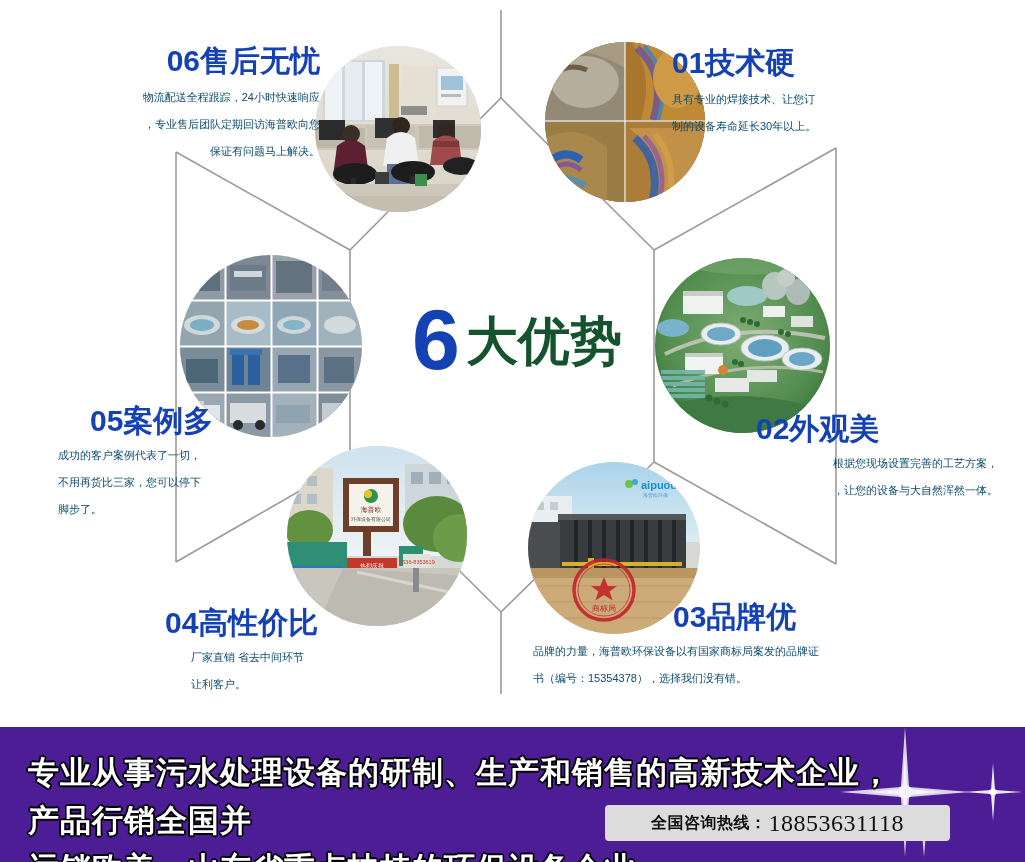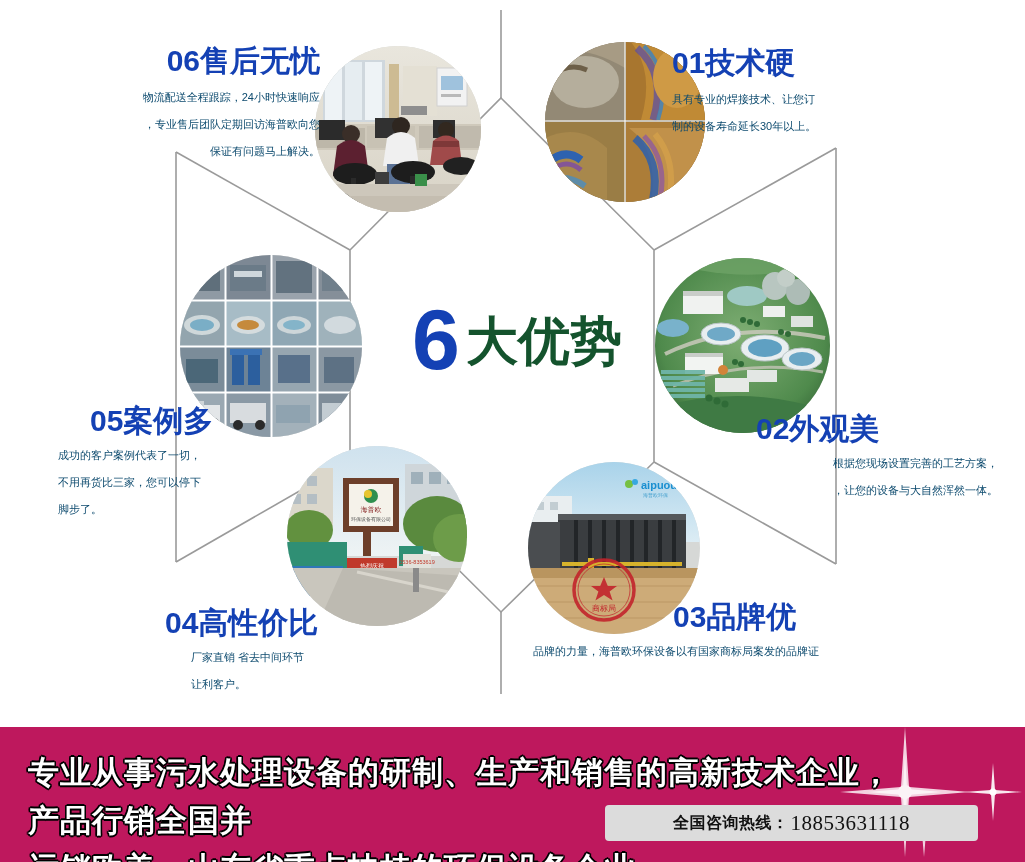--- a/index.html
+++ b/index.html
@@ -48,45 +48,45 @@
   }
   .feat .bd{
     color:#0c4a6e;font-size:11px;line-height:27px;
   }
   .right-align{text-align:right;}
   .left-align{text-align:left;}
 
   
   #banner{
     position:absolute;left:0;top:727px;width:1025px;height:135px;
-    background:#be185d;
+    background:#4c1d95;
     overflow:hidden;
   }
   #banner .btxt{
     position:absolute;left:28px;top:22px;width:880px;
     color:#ffffff;font-weight:bold;font-size:31px;line-height:48px;
     letter-spacing:1px;
     text-shadow:
       -1.4px -1.4px 0 #000, 1.4px -1.4px 0 #000,
       -1.4px  1.4px 0 #000, 1.4px  1.4px 0 #000,
        0 -1.6px 0 #000, 0 1.6px 0 #000,
       -1.6px 0 0 #000, 1.6px 0 0 #000;
   }
   .hotline-box{
-    position:absolute;left:605px;top:805px;width:373px;height:36px;
+    position:absolute;left:605px;top:805px;width:345px;height:36px;
     background:#dcdcdc;border-radius:4px;
     display:flex;align-items:center;justify-content:center;
   }
   .hotline-label{
     font-family:"Liberation Serif","DejaVu Serif",serif;
     font-size:16px;color:#111;font-weight:bold;letter-spacing:0.5px;
   }
   .hotline-num{
     font-family:"Liberation Serif","DejaVu Serif",serif;
-    font-size:21px;color:#111;letter-spacing:0.5px;margin-left:2px;
+    font-size:24px;color:#111;letter-spacing:0.5px;margin-left:2px;
   }
   .star{position:absolute;pointer-events:none;}
 </style>
 </head>
 <body>
 
 <div id="stage">
 
   <svg id="hexlines" viewBox="0 0 1025 720">
 
@@ -460,20 +460,21 @@
     <div class="bd" style="margin-top:4px;">
       <div>根据您现场设置完善的工艺方案，</div>
       <div>，让您的设备与大自然浑然一体。</div>
     </div>
   </div>
 
   <div class="feat left-align" style="left:533px;top:600px;width:470px;">
     <div class="hd" style="margin-left:140px;">03品牌优</div>
     <div class="bd" style="margin-top:4px;">
       <div>品牌的力量，海普欧环保设备以有国家商标局案发的品牌证</div>
+      <div>书（编号：15354378），选择我们没有错。</div>
     </div>
   </div>
 
   <div class="feat left-align" style="left:165px;top:606px;width:330px;">
     <div class="hd">04高性价比</div>
     <div class="bd" style="margin-top:4px;margin-left:26px;">
       <div>厂家直销 省去中间环节</div>
       <div>让利客户。</div>
     </div>
   </div>

